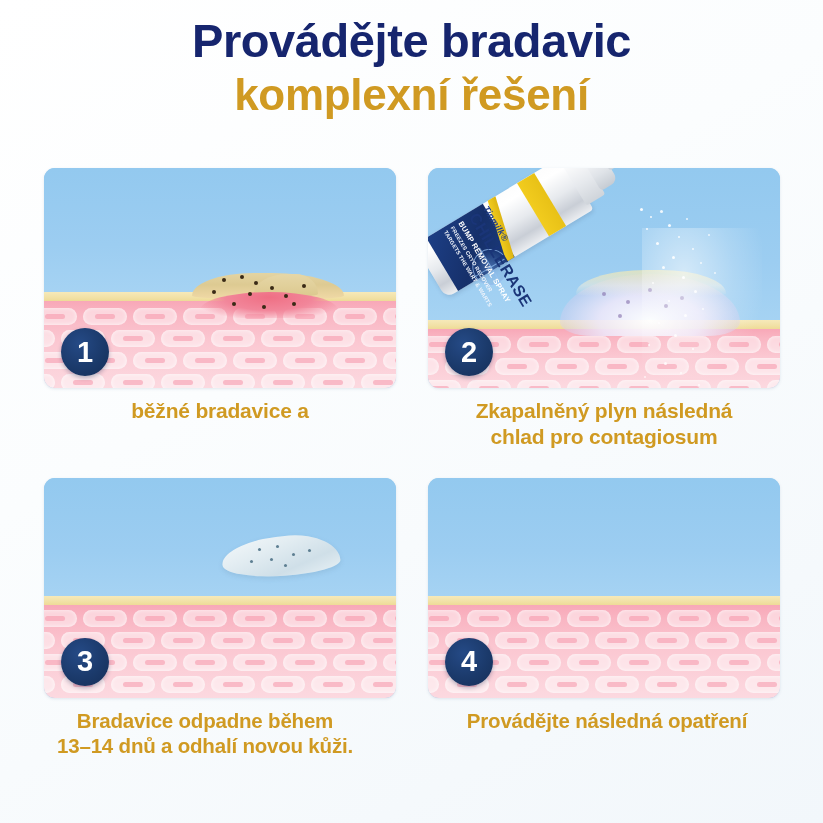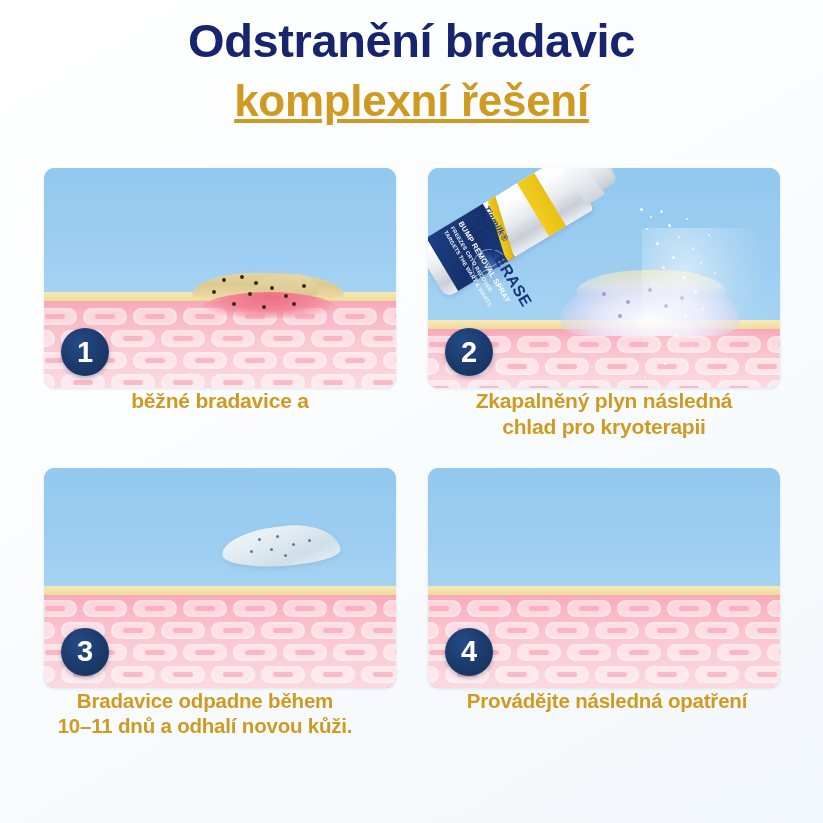--- a/index.html
+++ b/index.html
@@ -35,23 +35,22 @@
     line-height: 1.16;
     color: #16256e;
     white-space: nowrap;
   }
   .title-line2 {
     font-size: 44px;
     font-weight: 700;
     letter-spacing: -0.3px;
     line-height: 1.2;
     color: #d09a22;
-    margin-top: 6px;
+    margin-top: 0;
     white-space: nowrap;
-    text-decoration: underline;
   }
 
   
   .grid {
     position: absolute;
     top: 168px;
     left: 44px;
     width: 736px;
     display: grid;
     grid-template-columns: 352px 352px;
@@ -358,39 +357,40 @@
     font-weight: 700;
     display: flex;
     align-items: center;
     justify-content: center;
     box-shadow: 0 2px 4px rgba(20,40,80,0.3);
     line-height: 1;
   }
 
   
   .caption {
+    margin-top: 10px;
     text-align: center;
     color: #d09a22;
     font-size: 21px;
     font-weight: 700;
     line-height: 1.25;
     letter-spacing: -0.2px;
   }
   .caption .ln { display: block; white-space: nowrap; }
   .cell.row2 .caption { font-size: 20.5px; }
   .cell.row2.left .caption { margin-left: -30px; }
   .cell.row2.right .caption { margin-left: 6px; }
 </style>
 </head>
 <body>
 
 <div class="page">
 
   <div class="title-block">
-    <div class="title-line1">Odstranění bradavic</div>
+    <div class="title-line1">Provádějte bradavic</div>
     <div class="title-line2">komplexní řešení</div>
   </div>
 
   <div class="grid">
 
     <div class="cell left">
       <div class="panel">
         <div class="air" style="height:128px;"></div>
         <div class="corneum" style="top:124px;"></div>
         <div class="dermis" style="top:133px;"></div>
@@ -495,21 +495,21 @@
           <span class="mp" style="left:46px;top:168px;width:2px;height:2px;opacity:.75;"></span>
           <span class="mp" style="left:10px;top:172px;width:2px;height:2px;opacity:.7;"></span>
           <span class="mp" style="left:64px;top:180px;width:2px;height:2px;opacity:.7;"></span>
 
         </div>
 
         <div class="badge">2</div>
       </div>
       <div class="caption">
         <span class="ln">Zkapalněný plyn následná</span>
-        <span class="ln">chlad pro kryoterapii</span>
+        <span class="ln">chlad pro contagiosum</span>
       </div>
     </div>
 
     <div class="cell row2 left">
       <div class="panel">
         <div class="air" style="height:122px;"></div>
         <div class="corneum" style="top:118px;"></div>
         <div class="dermis" style="top:127px;"></div>
         <div class="cells" style="top:130px;">
           <div class="cellrow"><span class="brick"><i></i></span><span class="brick"><i></i></span><span class="brick"><i></i></span><span class="brick"><i></i></span><span class="brick"><i></i></span><span class="brick"><i></i></span><span class="brick"><i></i></span><span class="brick"><i></i></span></div>
@@ -524,21 +524,21 @@
           <span class="scab-dot" style="left:48px;top:22px;"></span>
           <span class="scab-dot" style="left:70px;top:17px;"></span>
           <span class="scab-dot" style="left:62px;top:28px;"></span>
           <span class="scab-dot" style="left:86px;top:13px;"></span>
           <span class="scab-dot" style="left:28px;top:24px;"></span>
         </div>
         <div class="badge">3</div>
       </div>
       <div class="caption">
         <span class="ln">Bradavice odpadne během</span>
-        <span class="ln">10–11 dnů a odhalí novou kůži.</span>
+        <span class="ln">13–14 dnů a odhalí novou kůži.</span>
       </div>
     </div>
 
     <div class="cell row2 right">
       <div class="panel">
         <div class="air" style="height:122px;"></div>
         <div class="corneum" style="top:118px;"></div>
         <div class="dermis" style="top:127px;"></div>
         <div class="cells" style="top:130px;">
           <div class="cellrow"><span class="brick"><i></i></span><span class="brick"><i></i></span><span class="brick"><i></i></span><span class="brick"><i></i></span><span class="brick"><i></i></span><span class="brick"><i></i></span><span class="brick"><i></i></span><span class="brick"><i></i></span></div>

